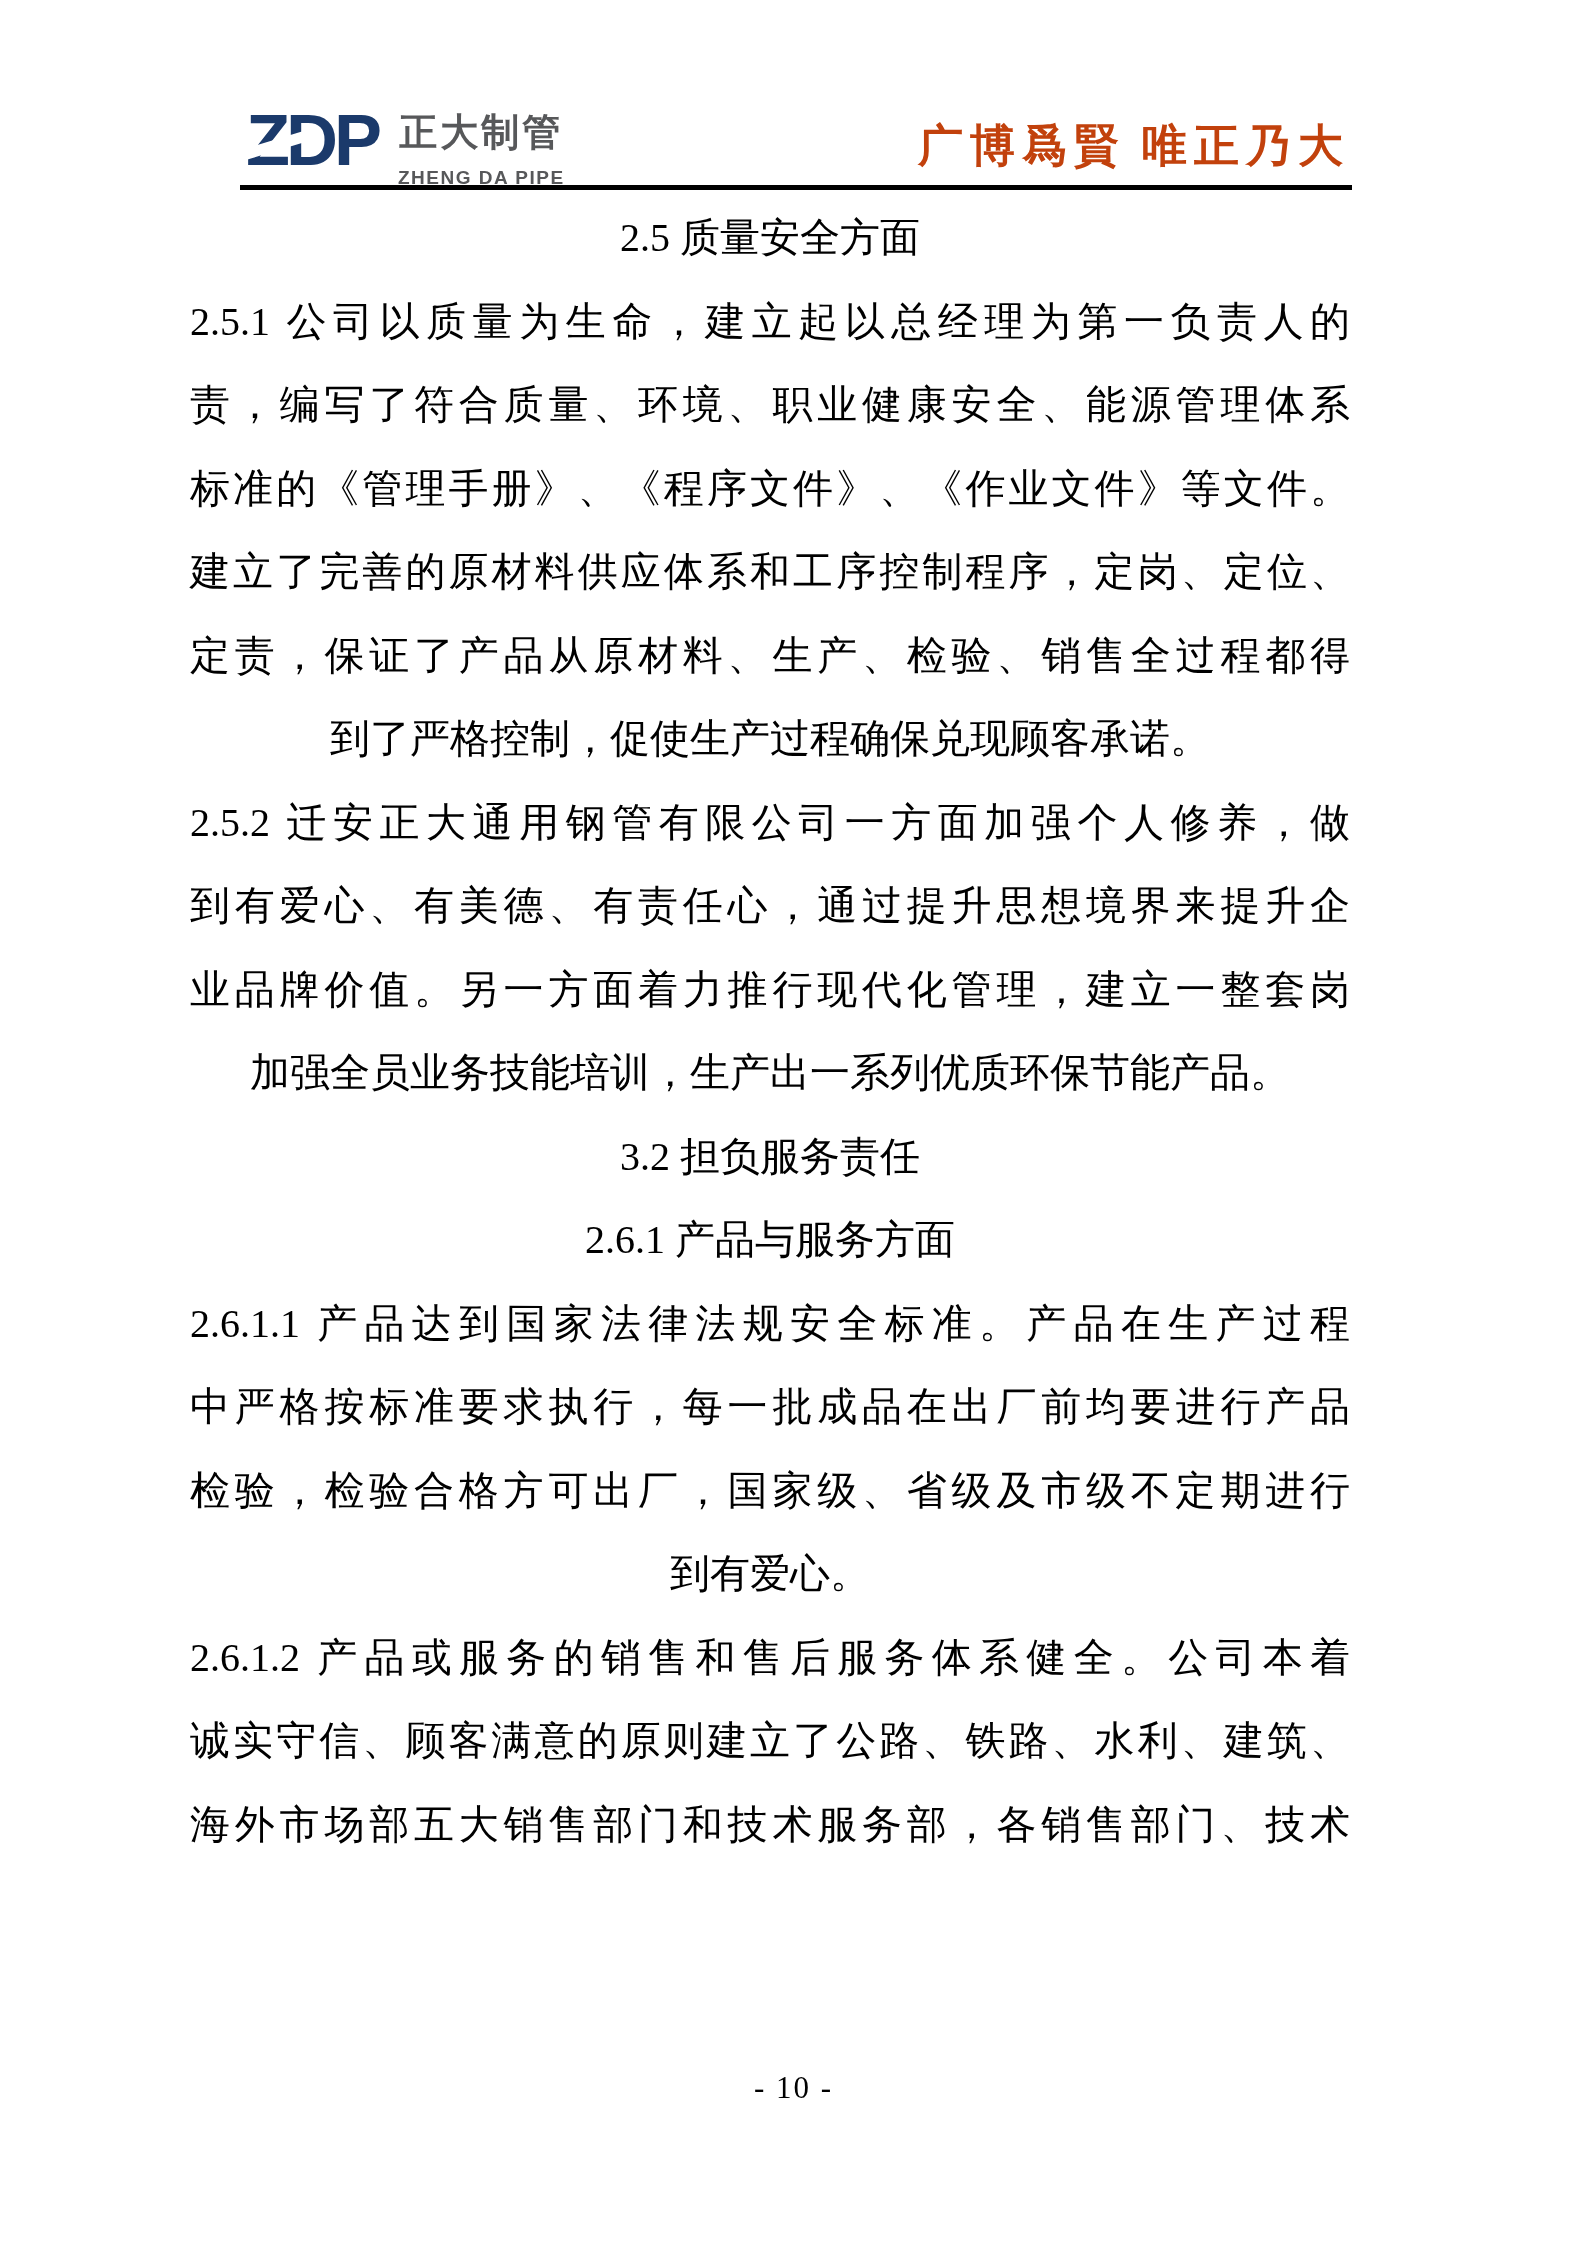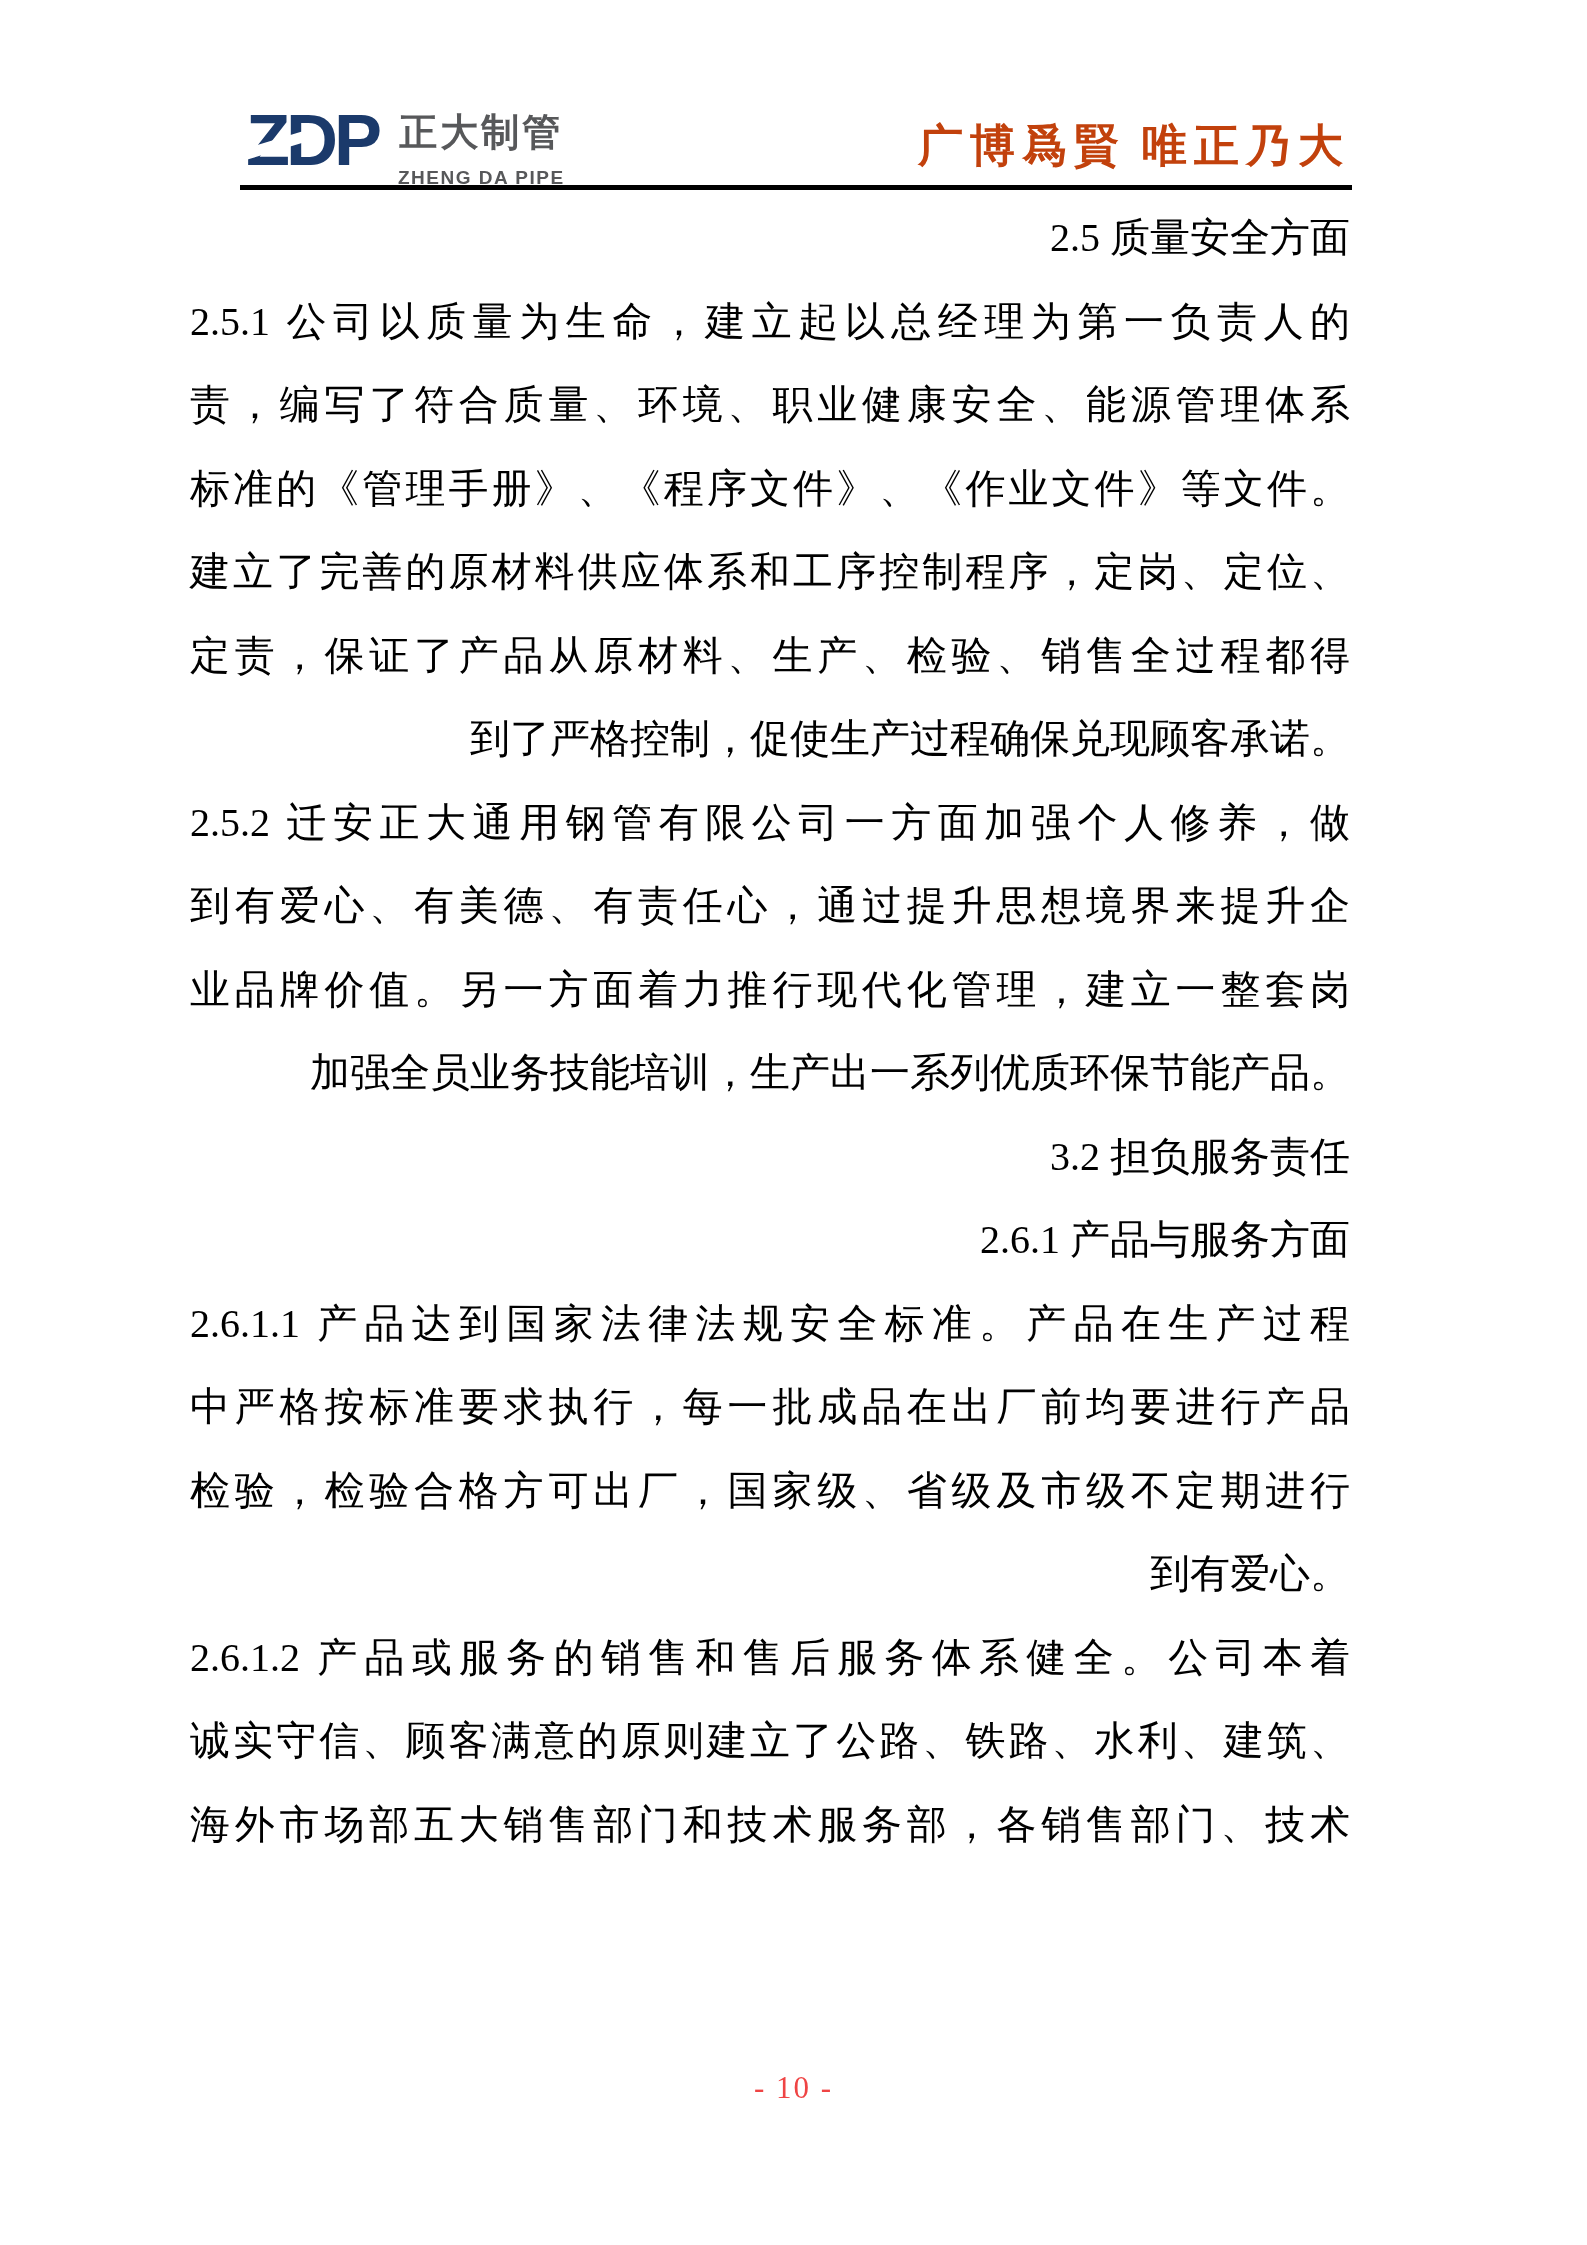--- a/index.html
+++ b/index.html
@@ -77,31 +77,31 @@
     height:83.5px;
     line-height:83.5px;
     font-size:40px;
     color:#000;
   }
   .line.fill{
     text-align:justify;
     text-align-last:justify;
   }
   .line.end{
-    text-align:right;
+    text-align:center;
   }
 
   
   .page-number{
     position:absolute;left:0;top:2070px;
     width:100%;
     text-align:center;
     font-size:31px;
     letter-spacing:2px;
-    color:#ef4444;
+    color:#000000;
   }
 </style>
 </head>
 <body>
 
 <div class="page">
 
   <header>
     <div class="logo">
       <div class="logo-mark">

